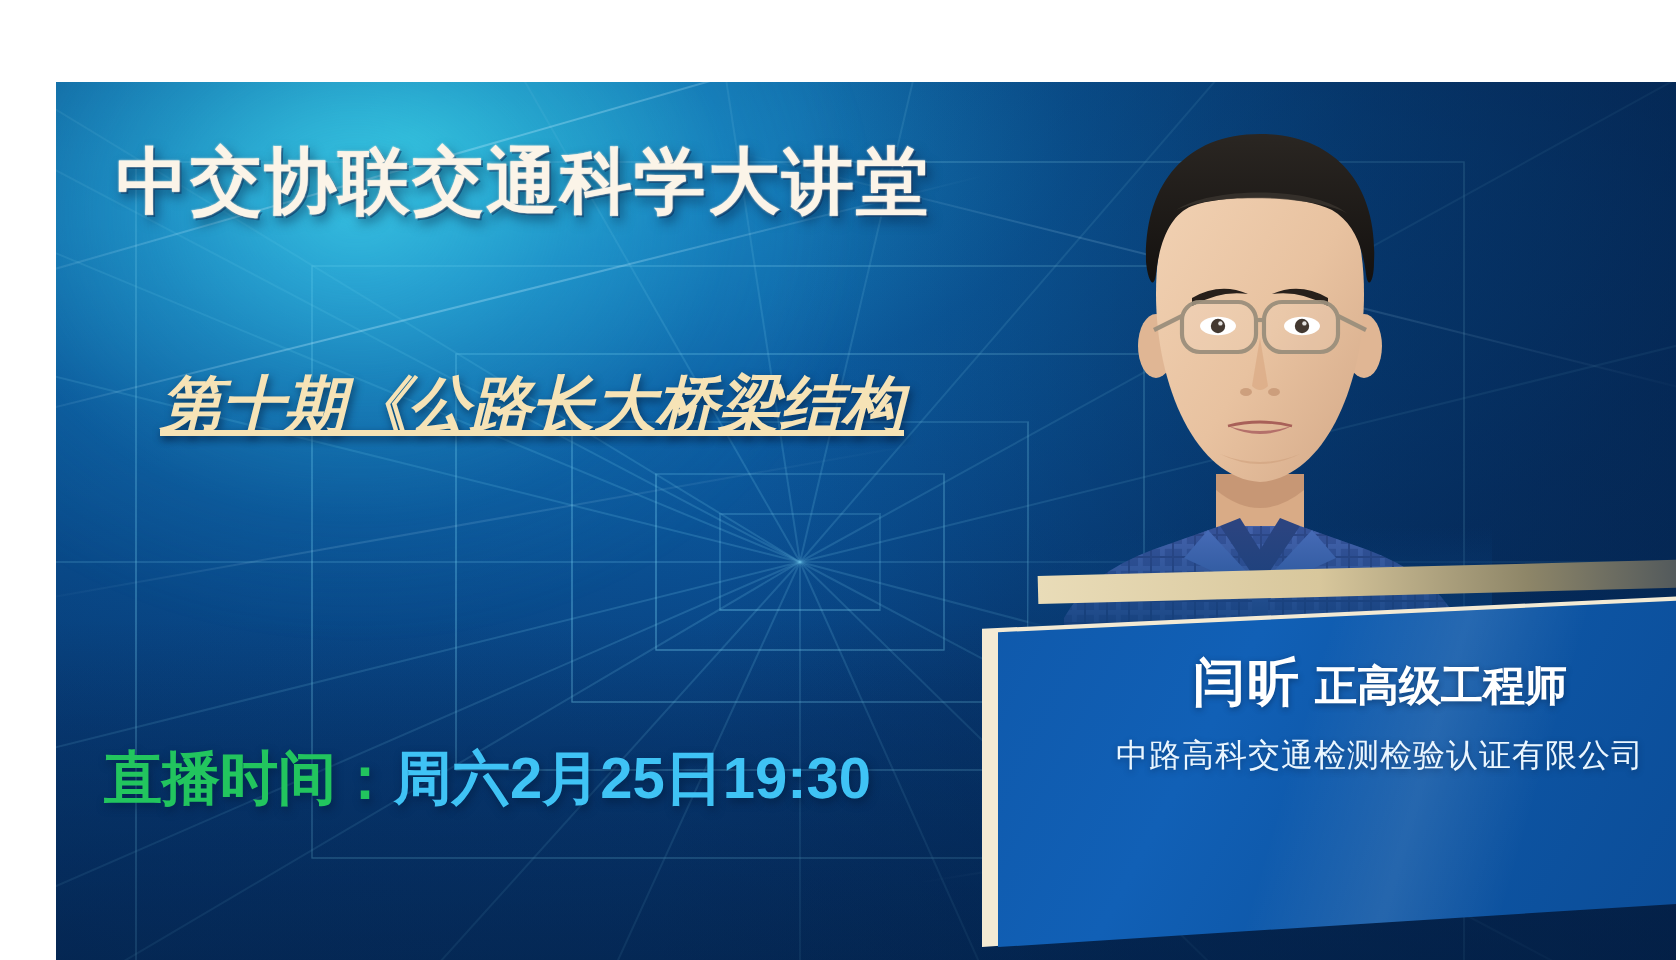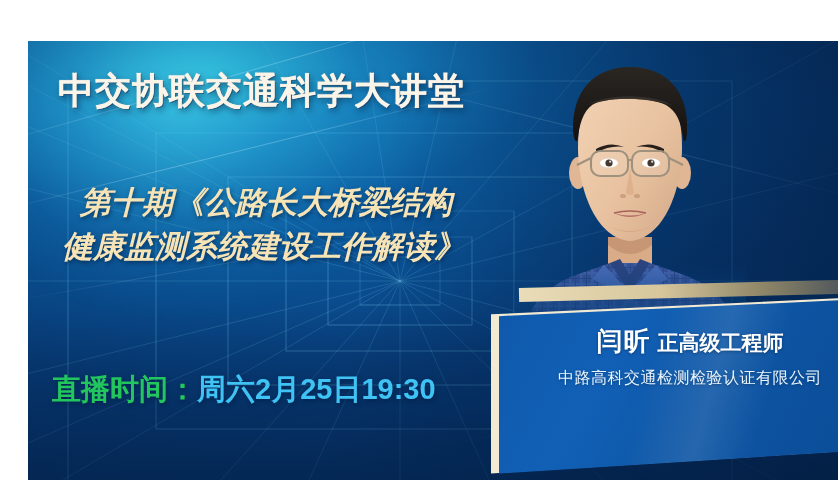--- a/index.html
+++ b/index.html
@@ -99,21 +99,21 @@
     position:absolute;
     left:34px; top:140px;
     width:520px;
     font-size:31px;
     font-style:italic;
     font-weight:700;
     line-height:1.42;
     color:#f6e3b6;
     text-shadow:1px 2px 4px rgba(2,24,55,0.60);
   }
-  .subtitle .l1{display:block; padding-left:18px;}
+  .subtitle .l1{display:block; padding-left:18px;text-decoration:underline;}
   .subtitle .l2{display:block;}
 
   
   .livetime{
     position:absolute;
     left:24px; top:329px;
     font-size:29px;
     font-weight:700;
     white-space:nowrap;
     text-shadow:1px 2px 4px rgba(2,24,55,0.55);
@@ -357,21 +357,20 @@
 
         <path d="M96 186 Q116 196 136 186 Q116 194 96 186 Z" fill="#cb9b78" opacity="0.5"></path>
       </svg>
       <div class="portrait-fade"></div>
     </div>
 
     <div class="headline">中交协联交通科学大讲堂</div>
 
     <div class="subtitle">
       <span class="l1">第十期《公路长大桥梁结构</span>
-      <span class="l2">健康监测系统建设工作解读》</span>
     </div>
 
     <div class="livetime">
       <span class="lbl">直播时间：</span><span class="val">周六2月25日19:30</span>
     </div>
 
     <div class="card-wrap">
       <div class="card-outline"></div>
       <div class="card-face">
         <div class="card-sheen"></div>

